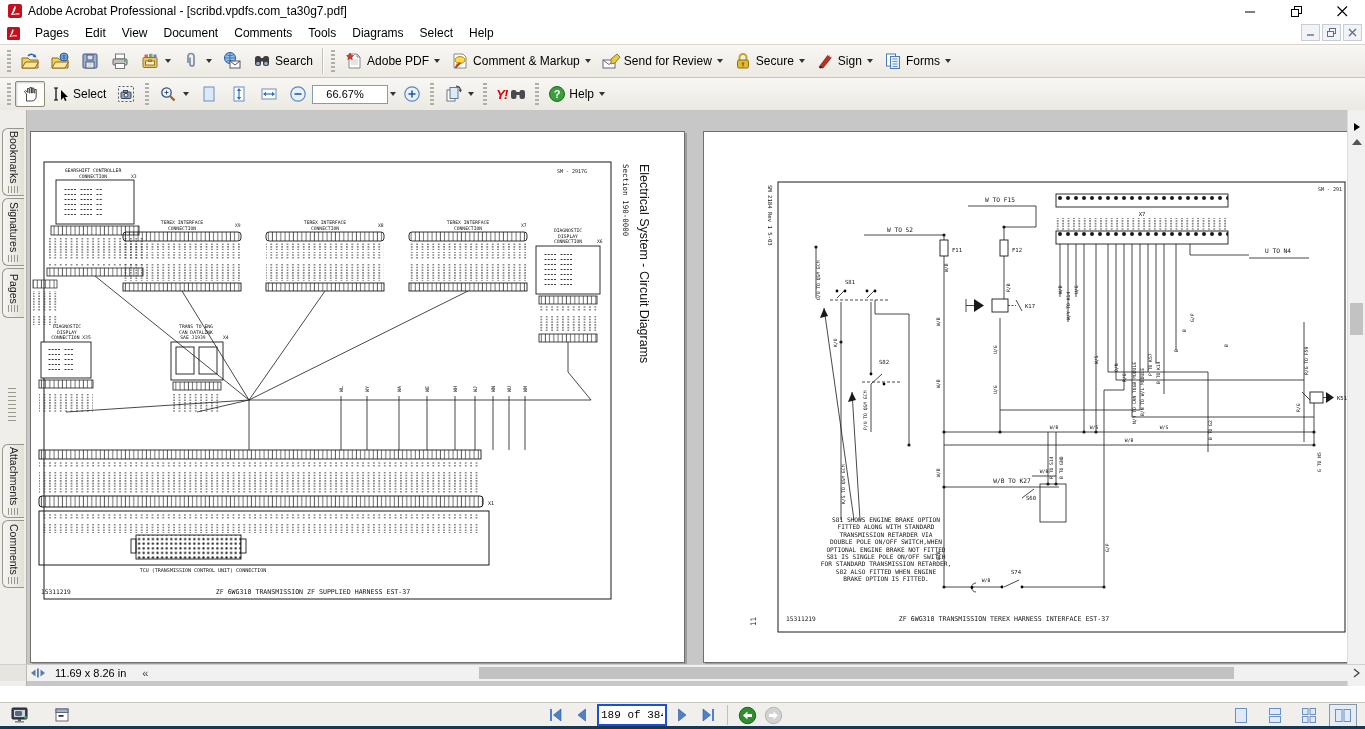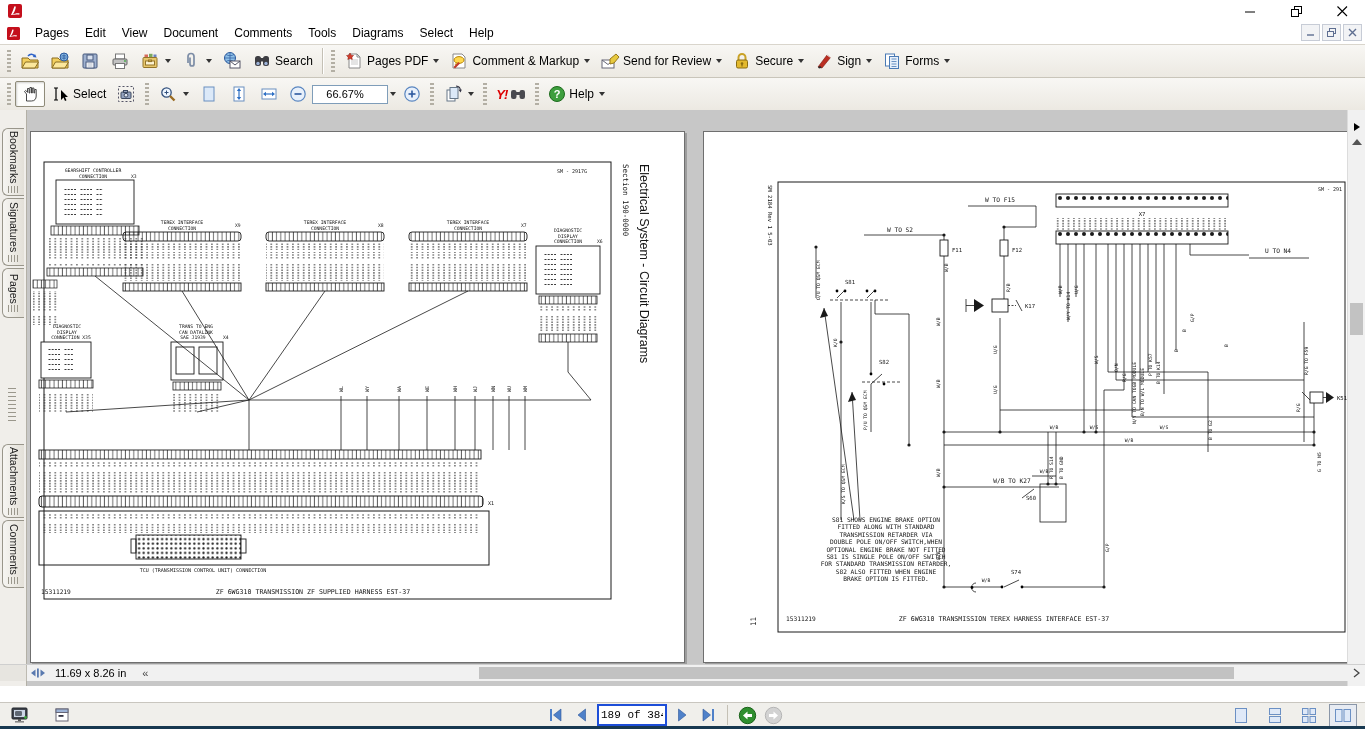--- a/index.html
+++ b/index.html
@@ -71,20 +71,21 @@
 </head>
 <body>
 
 <div class="titlebar">
   <span class="appicon">
     <svg width="16" height="16">
         <rect x="1" y="1" width="14" height="14" rx="2" fill="#c40f1c"></rect>
         <path d="M4 12c2-4 3-8 3.5-8.5.6-.6 1.5 0 1.2 1.2C8.3 7 7 10 5.5 11.5c2-1 5-1.7 6.5-1.2 1 .4.6 1.6-.6 1.3-1.6-.3-4-.3-7.4.4z" fill="#fff"></path>
       </svg>
   </span>
+  <span class="title-text">Adobe Acrobat Professional - [scribd.vpdfs.com_ta30g7.pdf]</span>
   <div class="win-controls">
     <span class="win-btn">
         <svg width="11" height="11">
           <path d="M0 6 H10" stroke="#000" stroke-width="1"></path>
         </svg>
       </span>
     <span class="win-btn">
         <svg width="11" height="11">
           <rect x="3.5" y="0.5" width="7" height="7" fill="none" stroke="#000"></rect>
           <rect x="0.5" y="3.5" width="7" height="7" fill="#fff" stroke="#000"></rect>
@@ -223,21 +224,21 @@
   <span class="tb-grip"></span>
   <span class="tbtn">
       <span>
         <svg width="20" height="20">
           <path d="M5 3 h8 l3 3 v11 H5z" fill="#fff" stroke="#888"></path>
           <path d="M13 3 v3 h3" fill="none" stroke="#888"></path>
           <path d="M7 9 h7 M7 11 h7 M7 13 h7" stroke="#bbb" stroke-width=".8"></path>
           <path d="M6 2 l1.2 2.2 2.4.3-1.7 1.7.4 2.4L6 7.5 3.8 8.6l.4-2.4L2.5 4.5l2.4-.3z" fill="#d43b2a" stroke="#8c1f12" stroke-width=".5"></path>
         </svg>
       </span>
-      <span>Pages PDF</span>
+      <span>Adobe PDF</span>
       <span class="dd"></span>
     </span>
   <span class="tbtn">
       <span>
         <svg width="20" height="20">
           <path d="M4 3 h9 l3 3 v11 H4z" fill="#fff" stroke="#888"></path>
           <ellipse cx="10" cy="9" rx="5" ry="3.4" fill="#ffd84d" stroke="#b8860b"></ellipse>
           <path d="M7.5 11.5 l-1.5 2.5 3-1.5z" fill="#ffd84d" stroke="#b8860b" stroke-width=".6"></path>
           <path d="M4.5 16 l5-5 1.5 1.5-5 5z" fill="#c0392b"></path>
         </svg>

